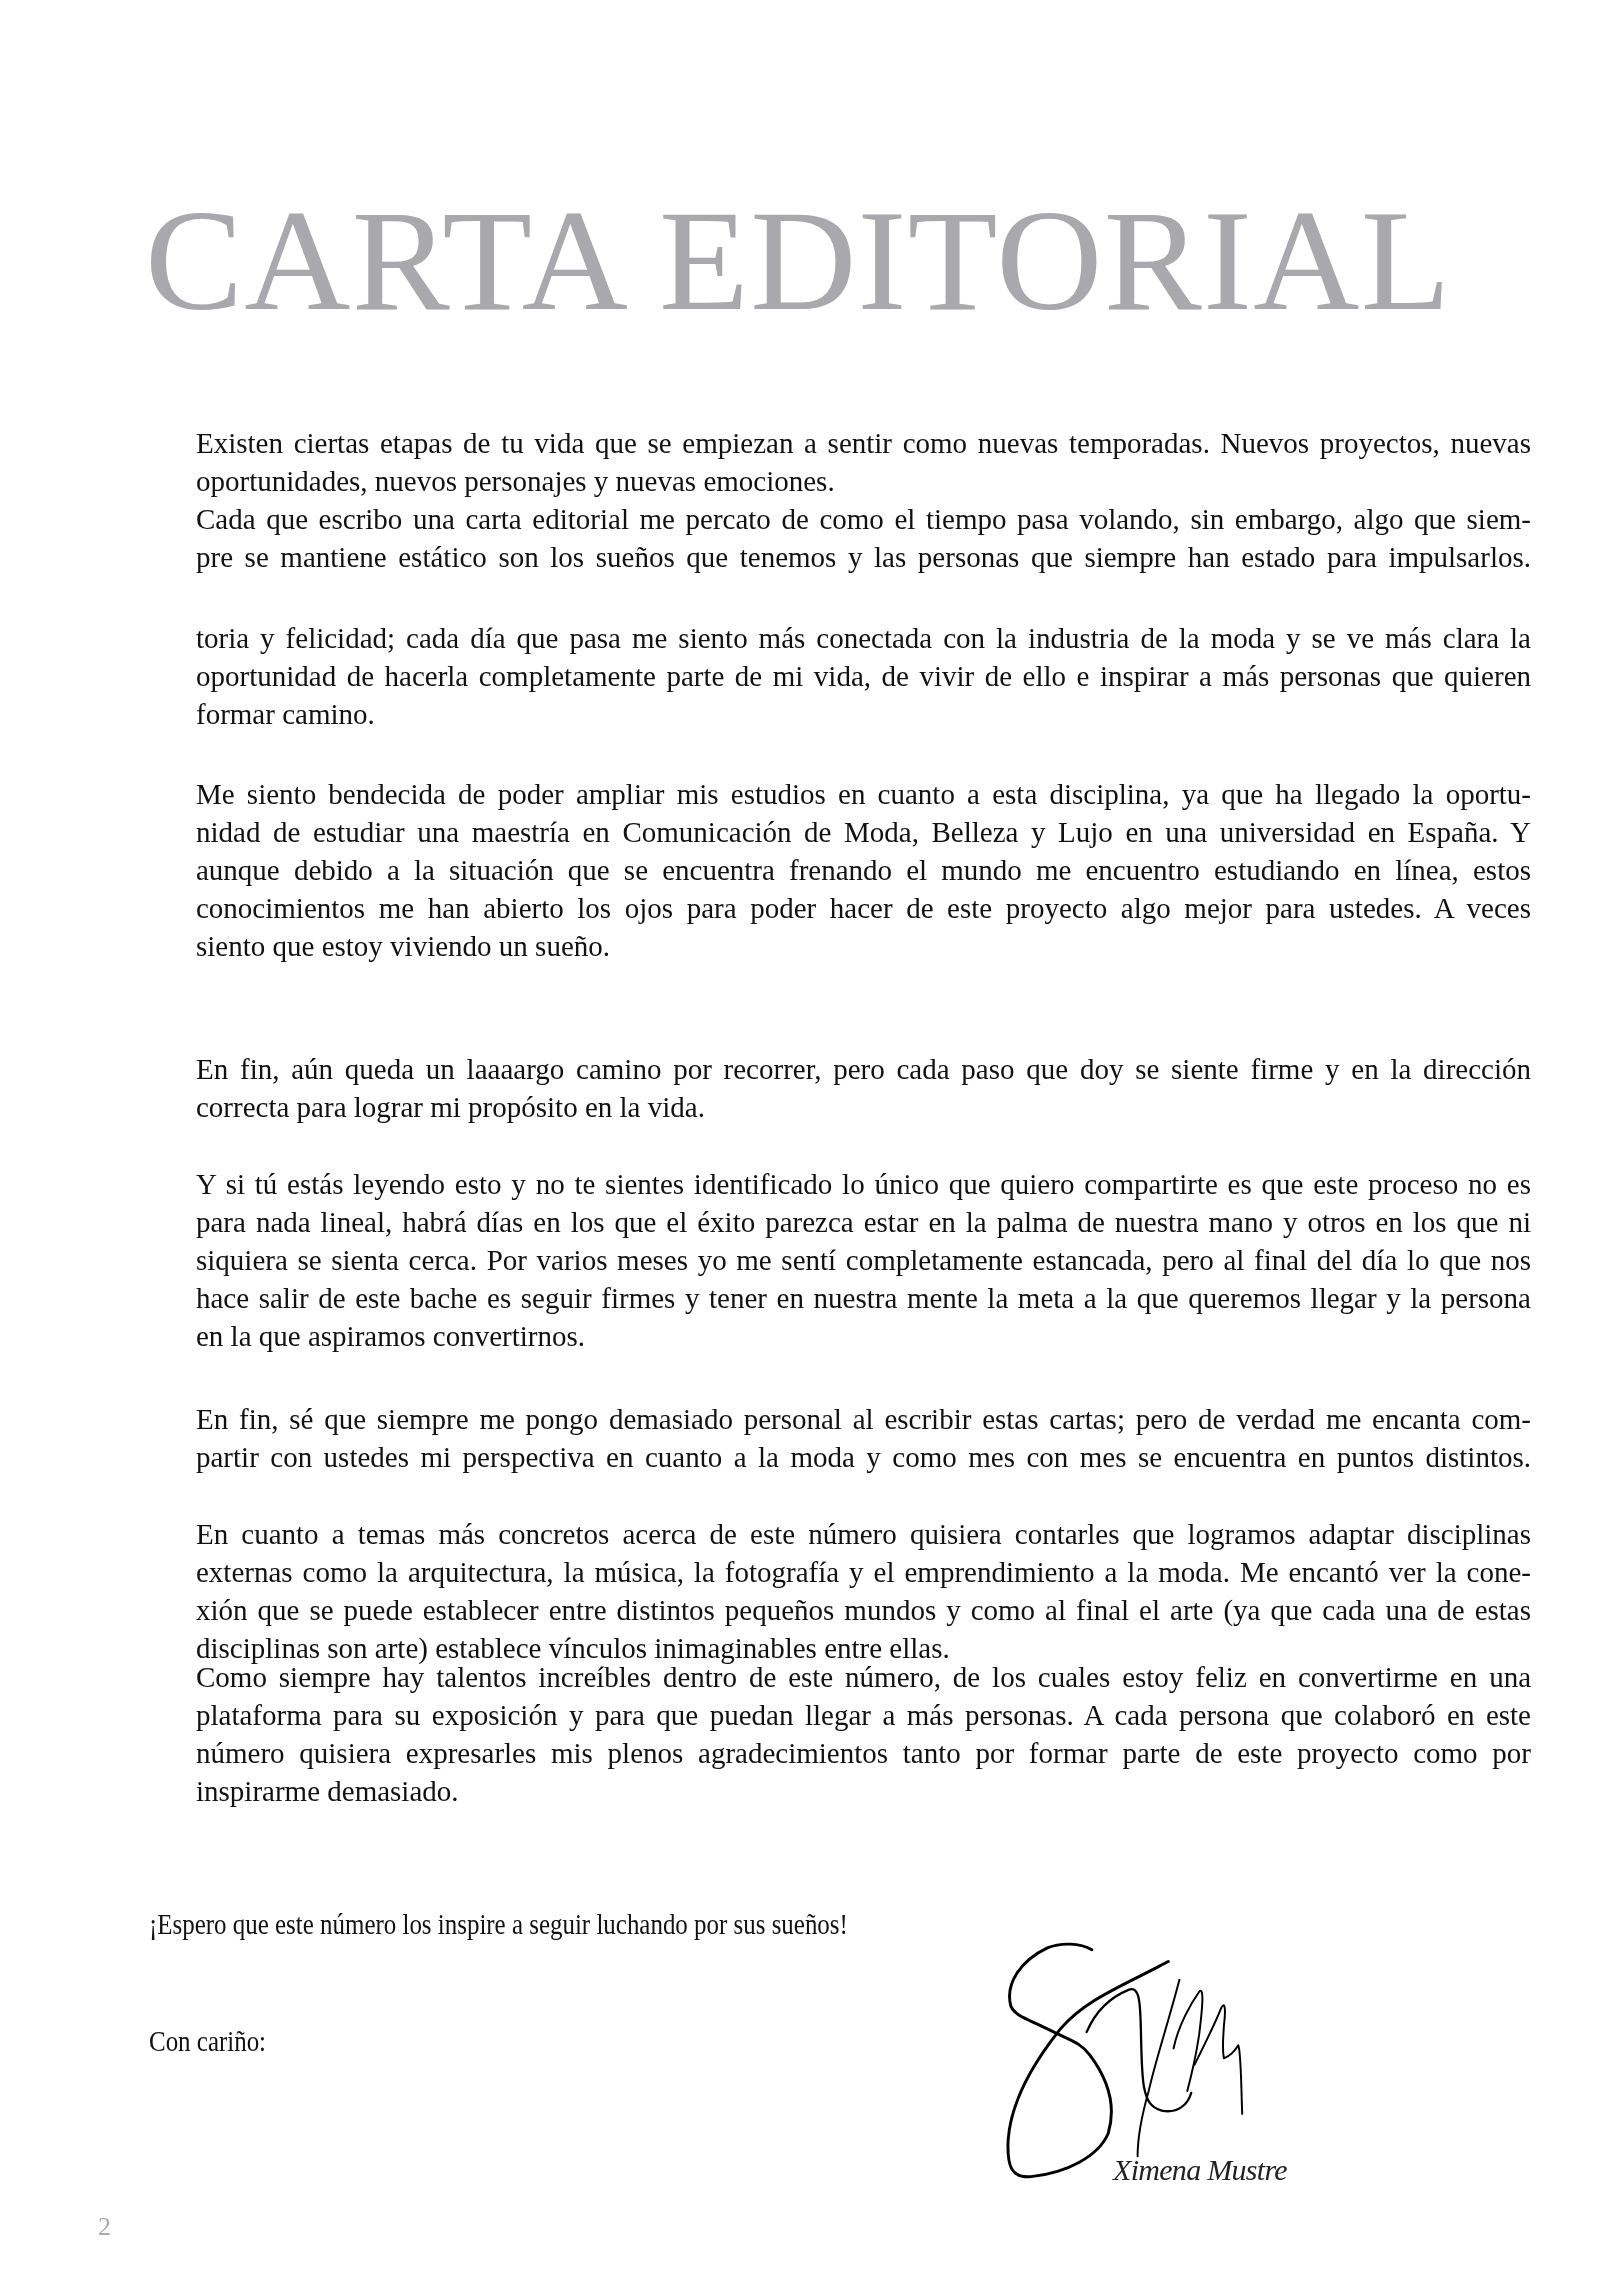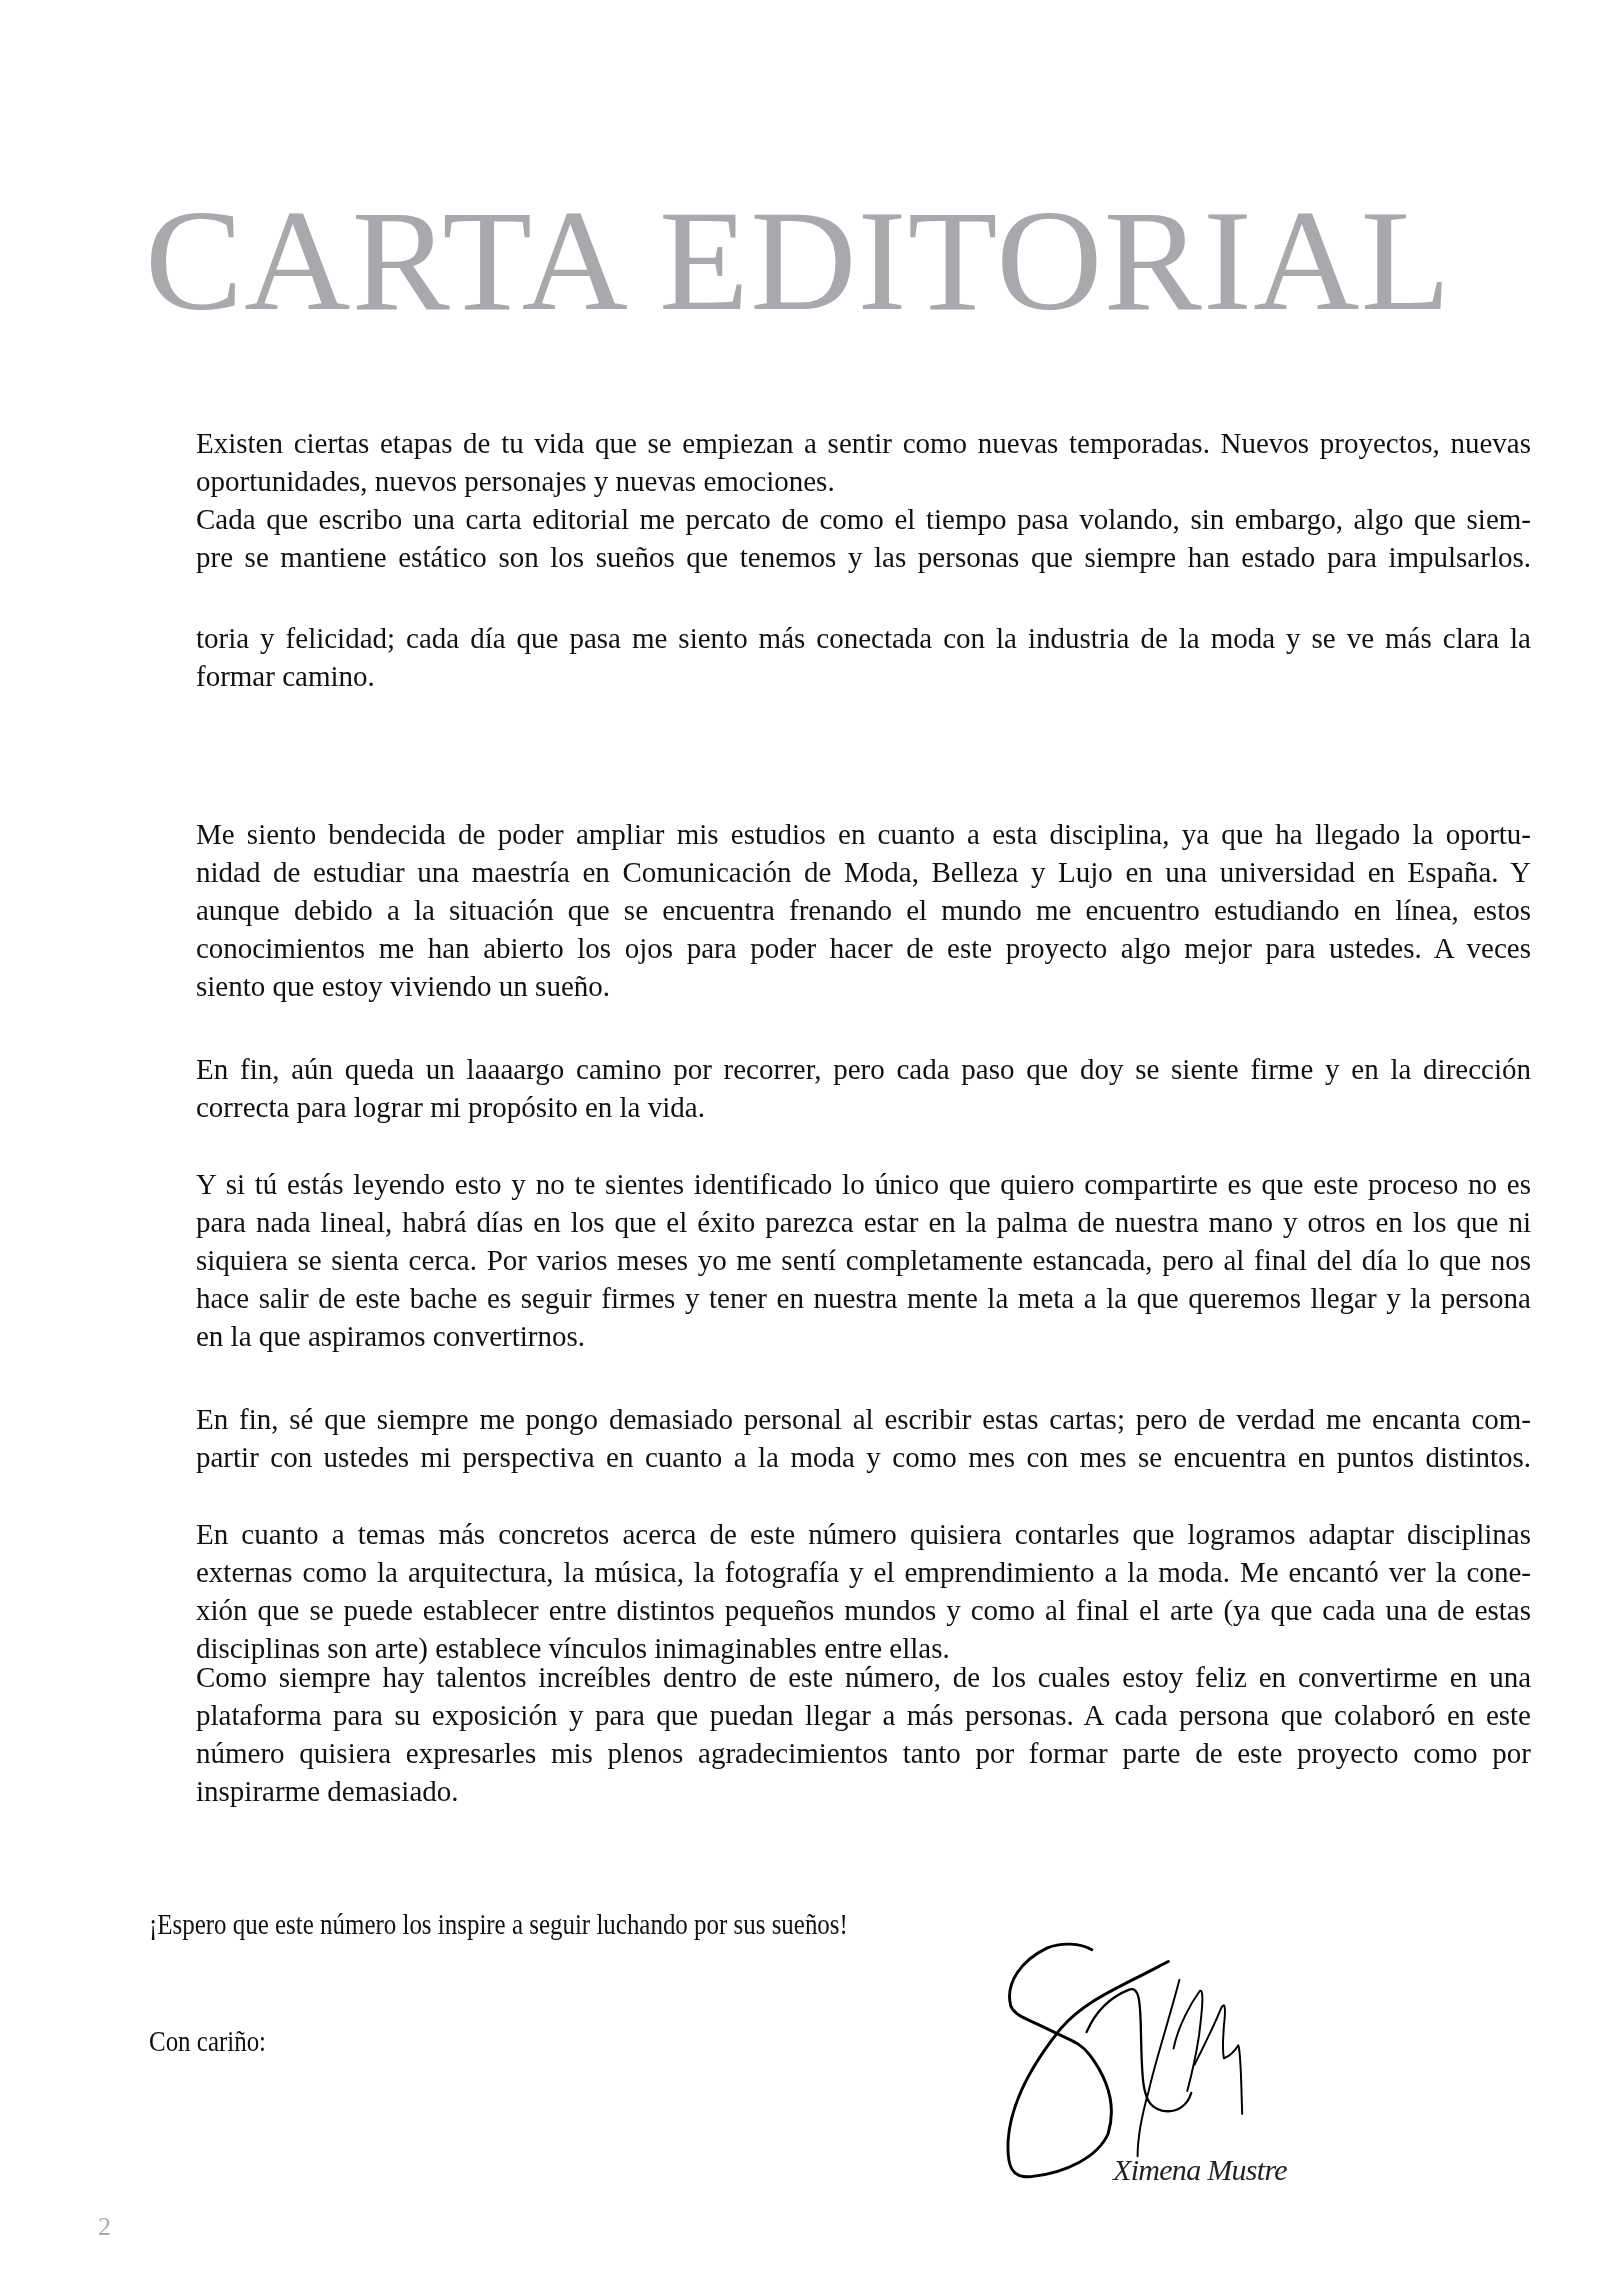--- a/index.html
+++ b/index.html
@@ -47,25 +47,26 @@
       <span class="ln">Existen ciertas etapas de tu vida que se empiezan a sentir como nuevas temporadas. Nuevos proyectos, nuevas</span>
       <span class="ln last">oportunidades, nuevos personajes y nuevas emociones.</span>
       <span class="ln">Cada que escribo una carta editorial me percato de como el tiempo pasa volando, sin embargo, algo que siem-</span>
       <span class="ln">pre se mantiene estático son los sueños que tenemos y las personas que siempre han estado para impulsarlos.</span>
     </p>
   </div>
 
   <div class="body-text" style="top:619px">
     <p class="para">
       <span class="ln">toria y felicidad; cada día que pasa me siento más conectada con la industria de la moda y se ve más clara la</span>
+      <span class="ln">oportunidad de hacerla completamente parte de mi vida, de vivir de ello e inspirar a más personas que quieren</span>
       <span class="ln last">formar camino.</span>
     </p>
   </div>
 
-  <div class="body-text" style="top:815px">
+  <div class="body-text" style="top:775px">
     <p class="para">
       <span class="ln">Me siento bendecida de poder ampliar mis estudios en cuanto a esta disciplina, ya que ha llegado la oportu-</span>
       <span class="ln">nidad de estudiar una maestría en Comunicación de Moda, Belleza y Lujo en una universidad en España. Y</span>
       <span class="ln">aunque debido a la situación que se encuentra frenando el mundo me encuentro estudiando en línea, estos</span>
       <span class="ln">conocimientos me han abierto los ojos para poder hacer de este proyecto algo mejor para ustedes. A veces</span>
       <span class="ln last">siento que estoy viviendo un sueño.</span>
     </p>
   </div>
 
   <div class="body-text" style="top:1050px">

